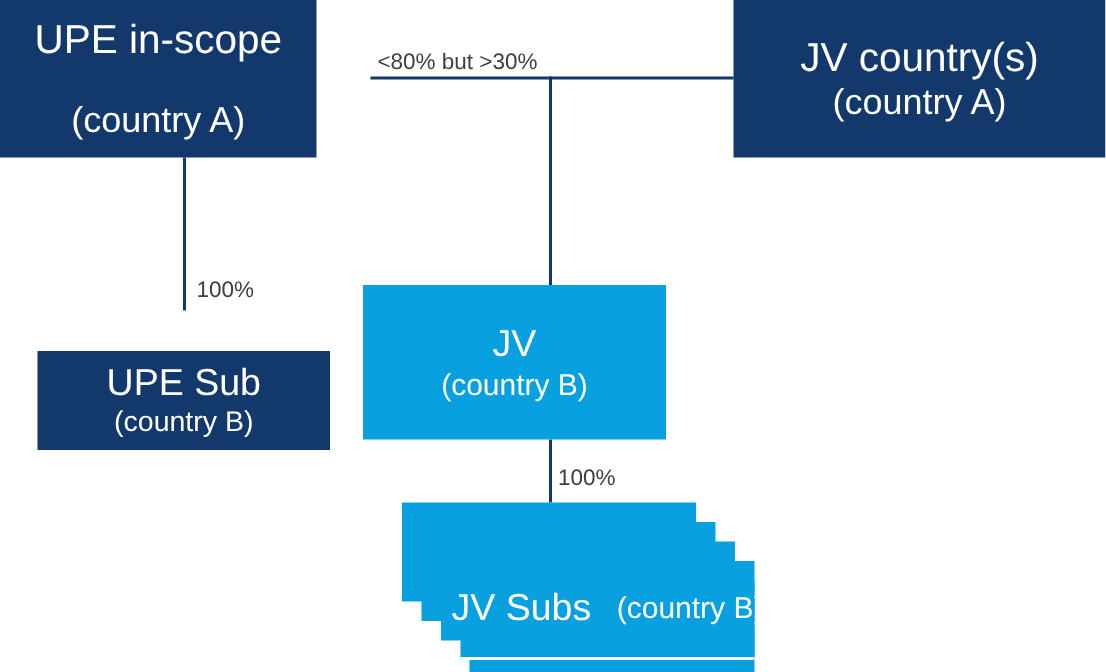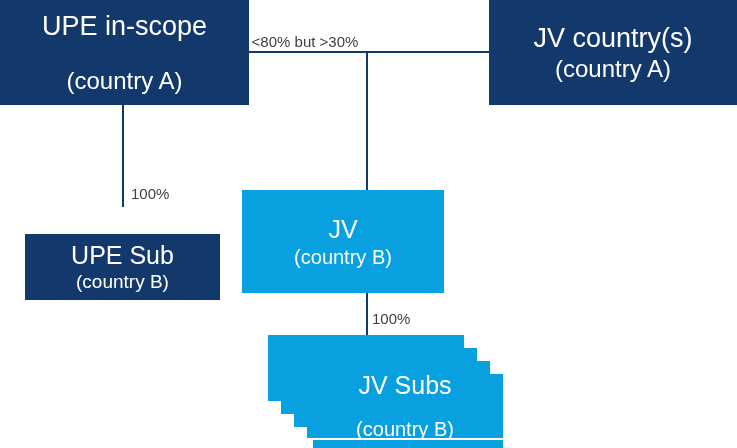--- a/index.html
+++ b/index.html
@@ -38,36 +38,36 @@
     white-space:nowrap;
   }
   .stack-box{
     position:absolute;
     width:196px;height:66px;
     background:var(--blue);
     z-index:1;
   }
   .stack-front{
     z-index:2;
-    display:flex;flex-direction:column;
+    display:flex;flex-direction:row;
     align-items:center;justify-content:center;
     color:var(--box-text);
     border-bottom:2px solid #ffffff;
     box-sizing:content-box;
     gap:17px;
   }
   .stack-front .primary{font-size:25px;line-height:1.18;white-space:nowrap;}
   .stack-front .secondary{font-size:20px;line-height:1.15;white-space:nowrap;}
 </style>
 </head>
 <body>
 
 <div class="canvas">
 
-  <div class="node navy" style="left:0;top:0;width:249px;height:105px;gap:24px;">
+  <div class="node navy" style="left:0;top:0;width:211px;height:105px;gap:24px;">
     <div class="primary">UPE in-scope</div>
     <div class="secondary">(country A)</div>
   </div>
 
   <div class="node navy" style="left:489px;top:0;width:248px;height:105px;">
     <div class="primary">JV country(s)</div>
     <div class="secondary">(country A)</div>
   </div>
 
   <div class="edge" style="left:247px;top:51px;width:242px;height:2px;"></div>

